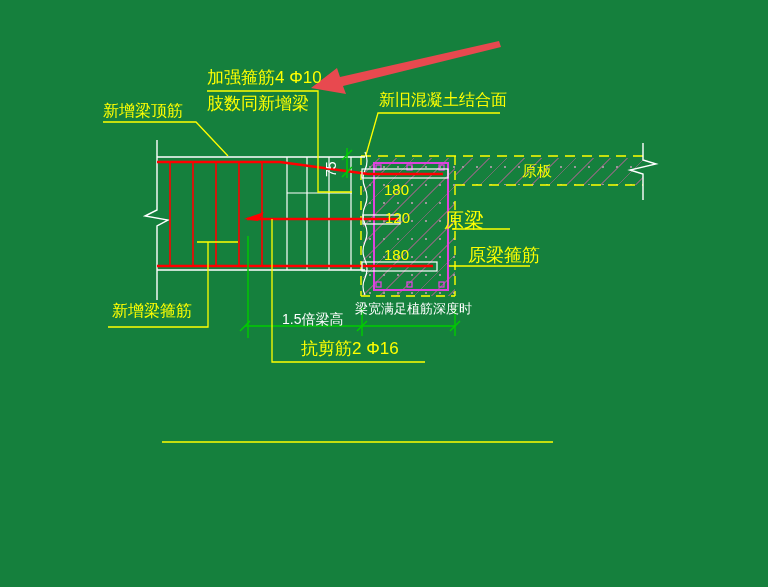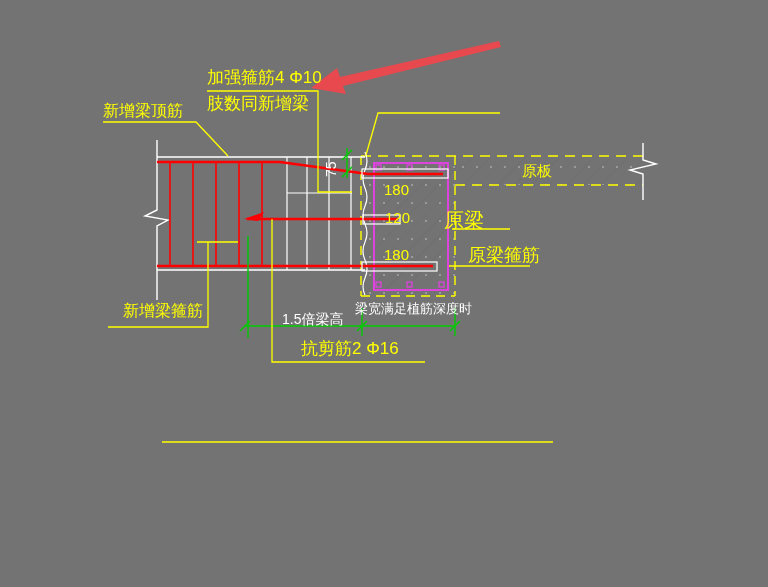--- a/index.html
+++ b/index.html
@@ -1,17 +1,17 @@
 <!DOCTYPE html>
 <html><head>
 <meta charset="utf-8">
 <style>
   html,body{margin:0;padding:0;background:#000;}
   #canvas{
-    position:relative;width:768px;height:587px;background:#737373;overflow:hidden;
+    position:relative;width:768px;height:587px;background:#15803d;overflow:hidden;
     font-family:"Liberation Sans","DejaVu Sans",sans-serif;
   }
   .hatch{
     position:absolute;
     background-image:
       radial-gradient(#9a9a9a 0.7px, transparent 1.1px),
       repeating-linear-gradient(135deg, transparent 0 11px, #707070 11px 12.2px);
     background-size:14px 18px, auto;
   }
   #slab-hatch{left:456px;top:158px;width:187px;height:27px;}
@@ -20,21 +20,21 @@
   .lbl{position:absolute;white-space:nowrap;line-height:1;}
   .y{color:#ffff00;}
   .w{color:#ffffff;}
   .lbl-reinforce1{left:207px;top:69px;font-size:17px;}
   .lbl-reinforce2{left:207px;top:95px;font-size:17px;}
   .lbl-topbar{left:103px;top:103px;font-size:16px;}
   .lbl-interface{left:379px;top:92px;font-size:16px;}
   .lbl-slab{left:522px;top:163px;font-size:15px;}
   .lbl-origbeam{left:444px;top:210px;font-size:20px;}
   .lbl-origstirrup{left:468px;top:246px;font-size:18px;}
-  .lbl-newstirrup{left:112px;top:303px;font-size:16px;margin-left:11px;}
+  .lbl-newstirrup{left:112px;top:303px;font-size:16px;}
   .lbl-dim15{left:282px;top:312px;font-size:14px;}
   .lbl-dimwidth{left:355px;top:302px;font-size:13px;}
   .lbl-shear{left:301px;top:340px;font-size:17px;}
   .lbl-75{left:324px;top:177px;font-size:14px;transform:rotate(-90deg);transform-origin:left top;}
   .lbl-180a{left:384px;top:182px;font-size:15px;}
   .lbl-120{left:385px;top:210px;font-size:15px;}
   .lbl-180b{left:384px;top:247px;font-size:15px;}
   .lbl-title{left:172px;top:404px;font-size:25px;letter-spacing:2px;}
 </style>
 </head>
@@ -118,20 +118,21 @@
       <path d="M425,362 H272 V219"></path>
       <path d="M162,442 H553"></path>
     </g>
 
     <polygon points="311,88 337,68 340,77 499,41 501,47 343,86 346,94" fill="#e8494f"></polygon>
   </svg>
 
   <div class="lbl y lbl-reinforce1">加强箍筋4 Φ10</div>
   <div class="lbl y lbl-reinforce2">肢数同新增梁</div>
   <div class="lbl y lbl-topbar">新增梁顶筋</div>
+  <div class="lbl y lbl-interface">新旧混凝土结合面</div>
   <div class="lbl y lbl-slab">原板</div>
   <div class="lbl y lbl-origbeam">原梁</div>
   <div class="lbl y lbl-origstirrup">原梁箍筋</div>
   <div class="lbl y lbl-newstirrup">新增梁箍筋</div>
   <div class="lbl w lbl-dim15">1.5倍梁高</div>
   <div class="lbl w lbl-dimwidth">梁宽满足植筋深度时</div>
   <div class="lbl y lbl-shear">抗剪筋2 Φ16</div>
   <div class="lbl w lbl-75">75</div>
   <div class="lbl y lbl-180a">180</div>
   <div class="lbl y lbl-120">120</div>

